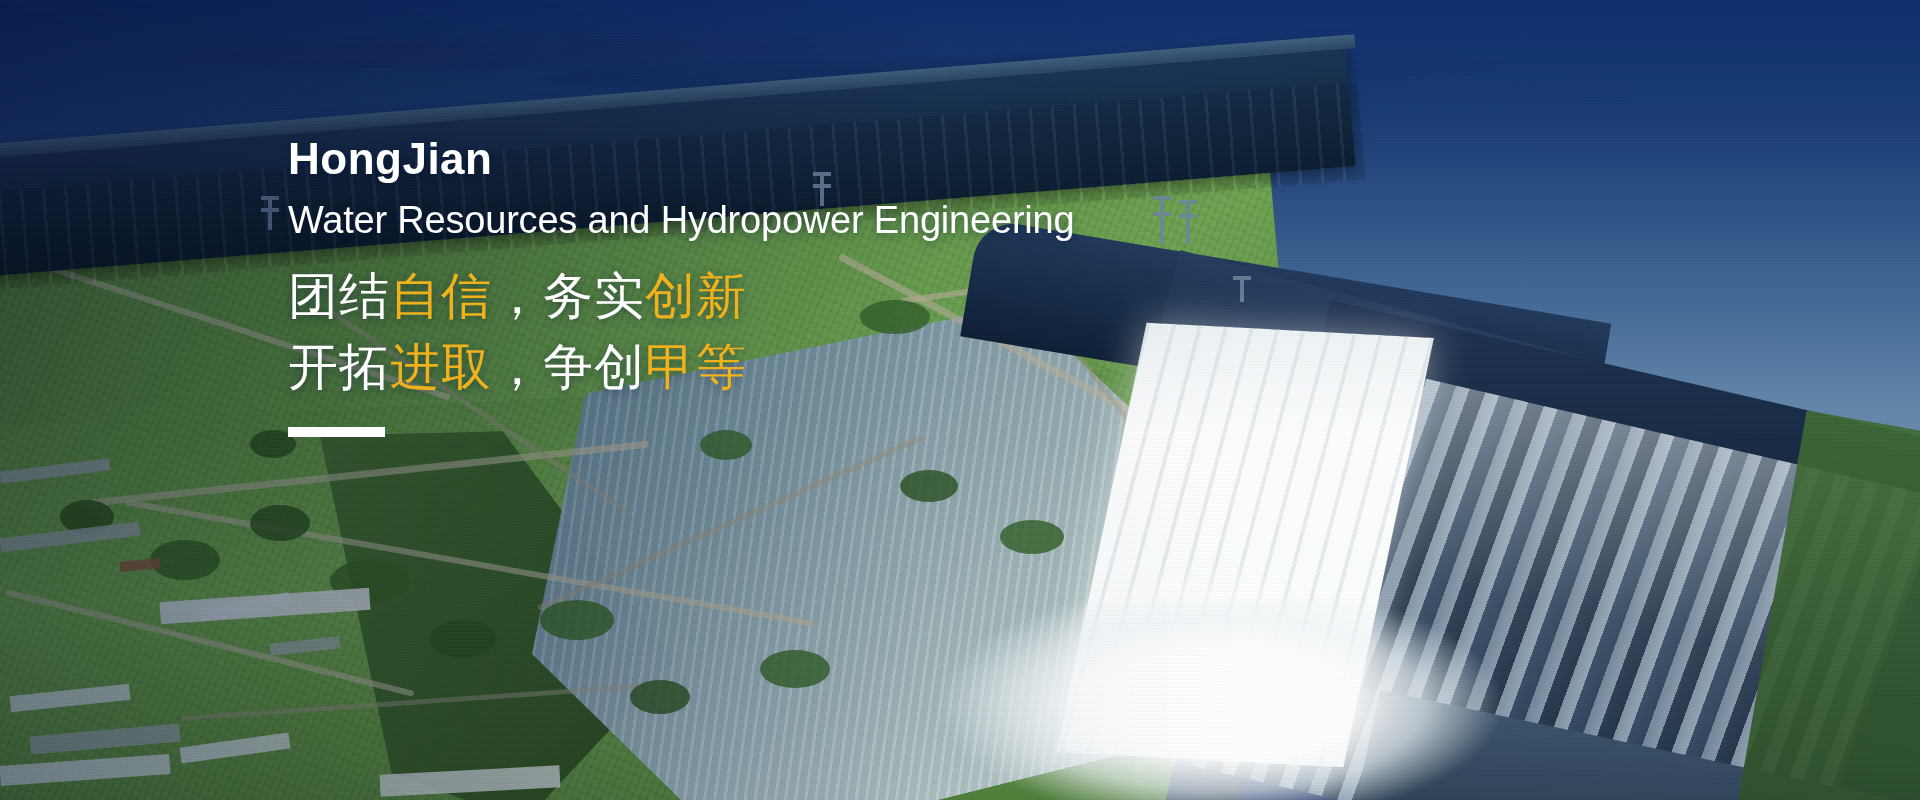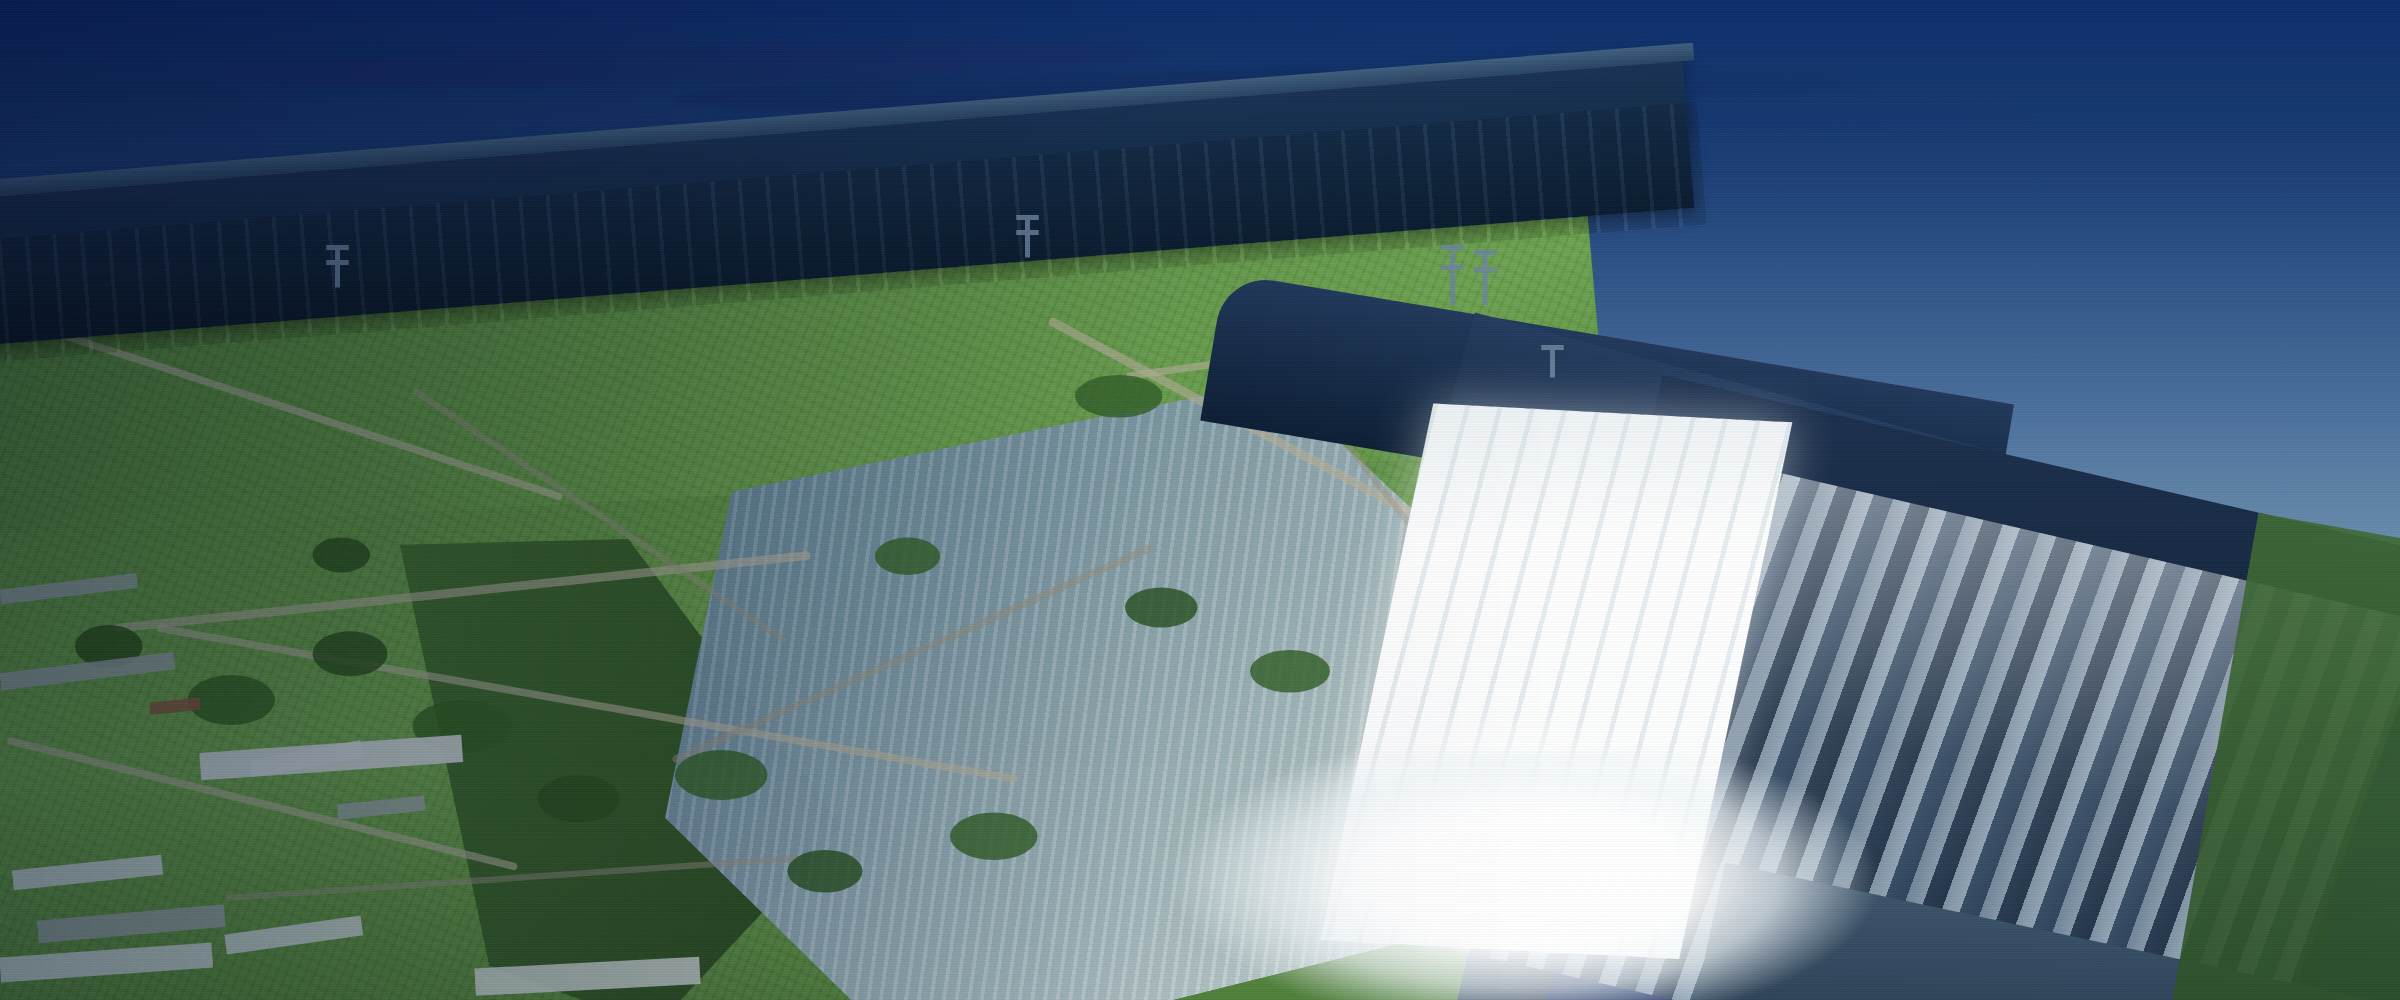--- a/index.html
+++ b/index.html
@@ -317,14 +317,26 @@
     <div class="right-green"></div>
     <div class="spill-white"></div>
     <div class="spill-white-tex"></div>
     <div class="splash2"></div>
     <div class="splash"></div>
 
     <div class="grade"></div>
     <div class="grain"></div>
   </div>
 
+  <div class="copy">
+
+    <div class="brand">HongJian</div>
+
+    <div class="tagline">Water Resources and Hydropower Engineering</div>
+
+    <div class="slogan"><span>团结</span><span class="hl">自信</span><span>，务实</span><span class="hl">创新</span></div>
+
+    <div class="slogan"><span>开拓</span><span class="hl">进取</span><span>，争创</span><span class="hl">甲等</span></div>
+
+    <div class="rule"></div>
+  </div>
 
 </div>
 
 </body></html>

